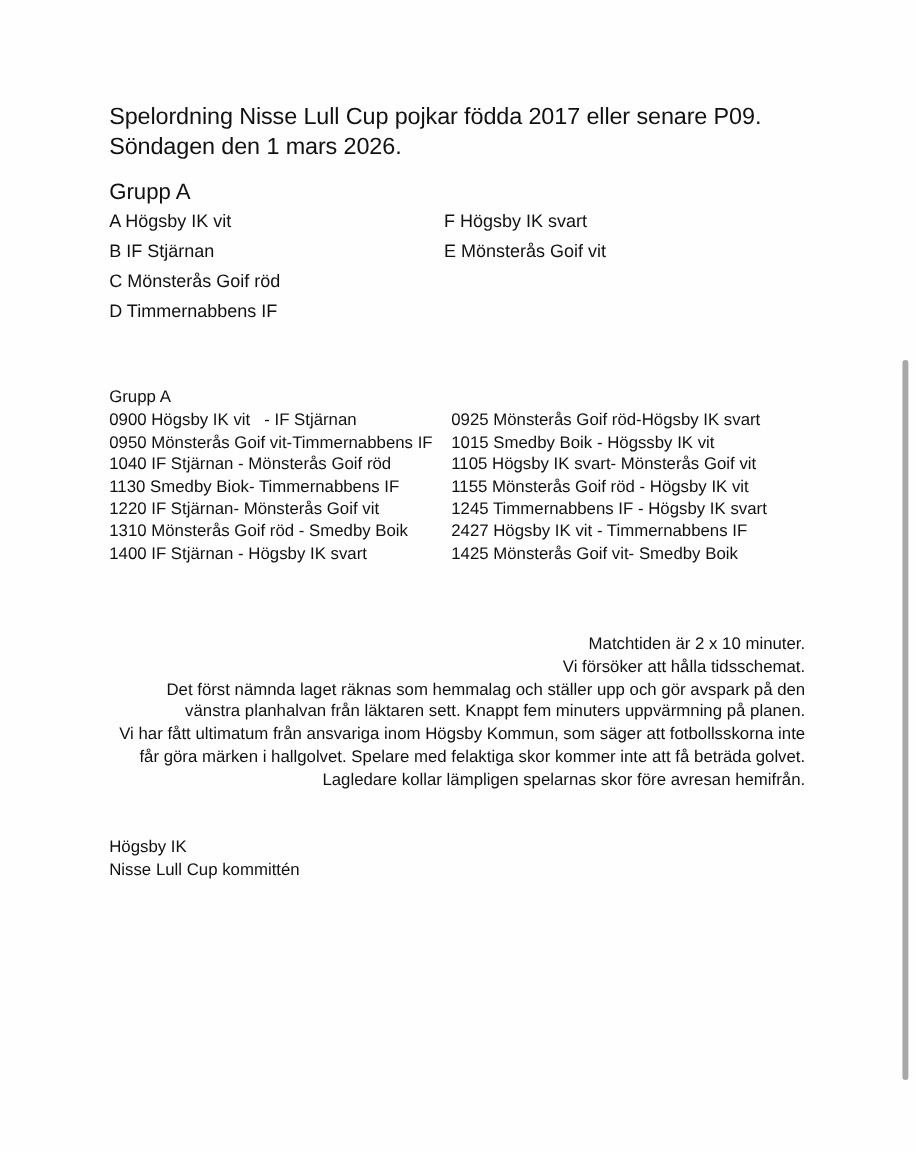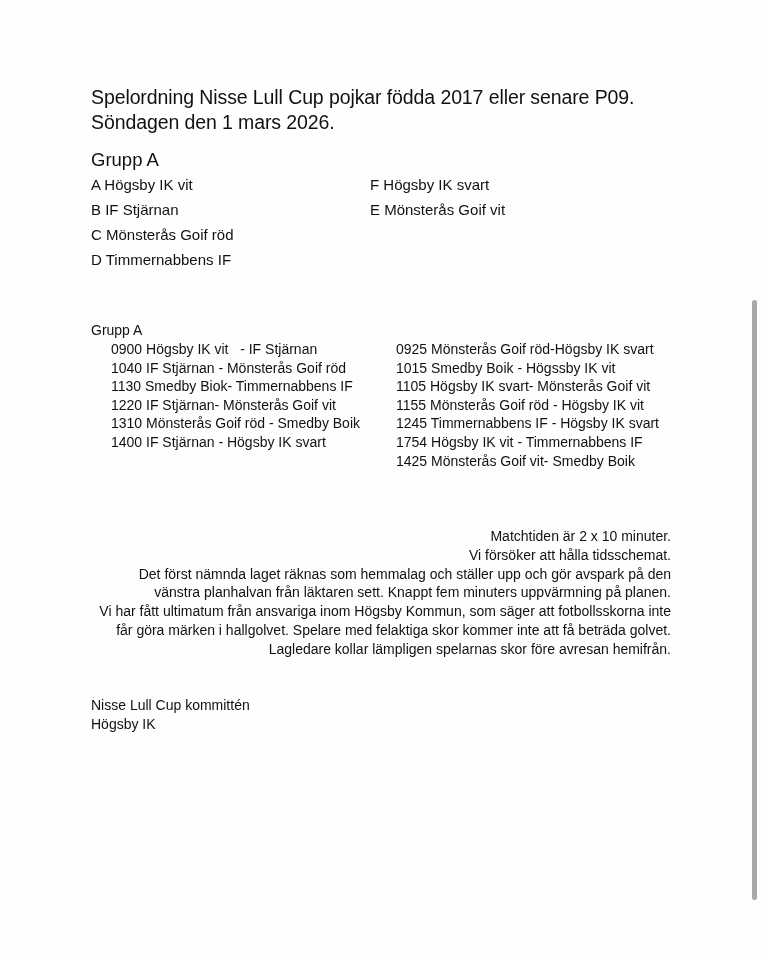--- a/index.html
+++ b/index.html
@@ -10,21 +10,21 @@
     .page { position: absolute; left: 0; top: 0; width: 653px; height: 960px; }
     .title { position: absolute; left: 91px; top: 85px; font-size: 19.5px; line-height: 25px; letter-spacing: -0.1px; }
     .title div { white-space: nowrap; }
     .teams-heading { position: absolute; left: 91px; top: 147px; font-size: 18.5px; line-height: 25px; }
     .teams { position: absolute; top: 172px; font-size: 15px; line-height: 25px; }
     .teams div { white-space: nowrap; }
     .teams.left { left: 91px; }
     .teams.right { left: 370px; }
     .sched-heading { position: absolute; left: 91px; top: 321px; font-size: 14px; line-height: 18.6px; }
     .sched { position: absolute; top: 340px; font-size: 14px; line-height: 18.6px; }
-    .sched div { white-space: pre; margin-left: 20px; }
+    .sched div { white-space: pre; }
     .sched.left { left: 91px; }
     .sched.right { left: 376px; }
     .notes { position: absolute; left: 91px; top: 527px; font-size: 14px; line-height: 18.8px; width: 580px; text-align: right; }
     .notes p { margin: 0; }
     .sign { position: absolute; left: 91px; top: 696px; font-size: 14px; line-height: 18.8px; }
     .scrollbar { position: absolute; left: 752px; top: 300px; width: 5px; height: 600px; background: #a8a8a8; border-radius: 3px; }
   </style>
 </head>
 <body>
 
@@ -42,43 +42,44 @@
     <div>D Timmernabbens IF</div>
   </div>
   <div class="teams right">
     <div>F Högsby IK svart</div>
     <div>E Mönsterås Goif vit</div>
   </div>
 
   <div class="sched-heading">Grupp A</div>
   <div class="sched left">
     <div>0900 Högsby IK vit   - IF Stjärnan</div>
+    <div>0950 Mönsterås Goif vit-Timmernabbens IF</div>
     <div>1040 IF Stjärnan - Mönsterås Goif röd</div>
     <div>1130 Smedby Biok- Timmernabbens IF</div>
     <div>1220 IF Stjärnan- Mönsterås Goif vit</div>
     <div>1310 Mönsterås Goif röd - Smedby Boik</div>
     <div>1400 IF Stjärnan - Högsby IK svart</div>
   </div>
   <div class="sched right">
     <div>0925 Mönsterås Goif röd-Högsby IK svart</div>
     <div>1015 Smedby Boik - Högssby IK vit</div>
     <div>1105 Högsby IK svart- Mönsterås Goif vit</div>
     <div>1155 Mönsterås Goif röd - Högsby IK vit</div>
     <div>1245 Timmernabbens IF - Högsby IK svart</div>
-    <div>1754 Högsby IK vit - Timmernabbens IF</div>
+    <div>2427 Högsby IK vit - Timmernabbens IF</div>
     <div>1425 Mönsterås Goif vit- Smedby Boik</div>
   </div>
 
   <div class="notes">
     <p>Matchtiden är 2 x 10 minuter.</p>
     <p>Vi försöker att hålla tidsschemat.</p>
     <p>Det först nämnda laget räknas som hemmalag och ställer upp och gör avspark på den vänstra planhalvan från läktaren sett. Knappt fem minuters uppvärmning på planen.</p>
     <p>Vi har fått ultimatum från ansvariga inom Högsby Kommun, som säger att fotbollsskorna inte får göra märken i hallgolvet. Spelare med felaktiga skor kommer inte att få beträda golvet.</p>
     <p>Lagledare kollar lämpligen spelarnas skor före avresan hemifrån.</p>
   </div>
 
   <div class="sign">
+    <div>Högsby IK</div>
     <div>Nisse Lull Cup kommittén</div>
-    <div>Högsby IK</div>
   </div>
 
   <div class="scrollbar"></div>
 </div>
 
 </body></html>

